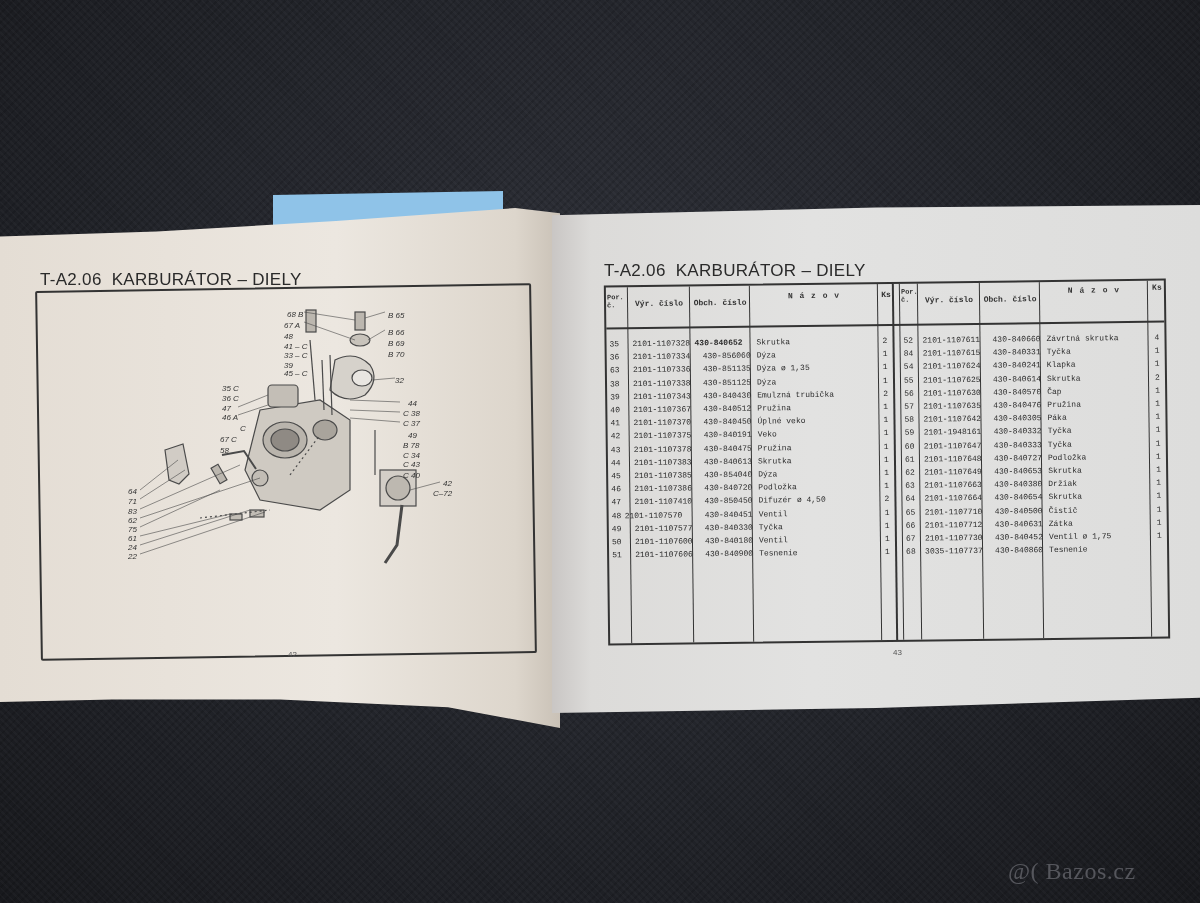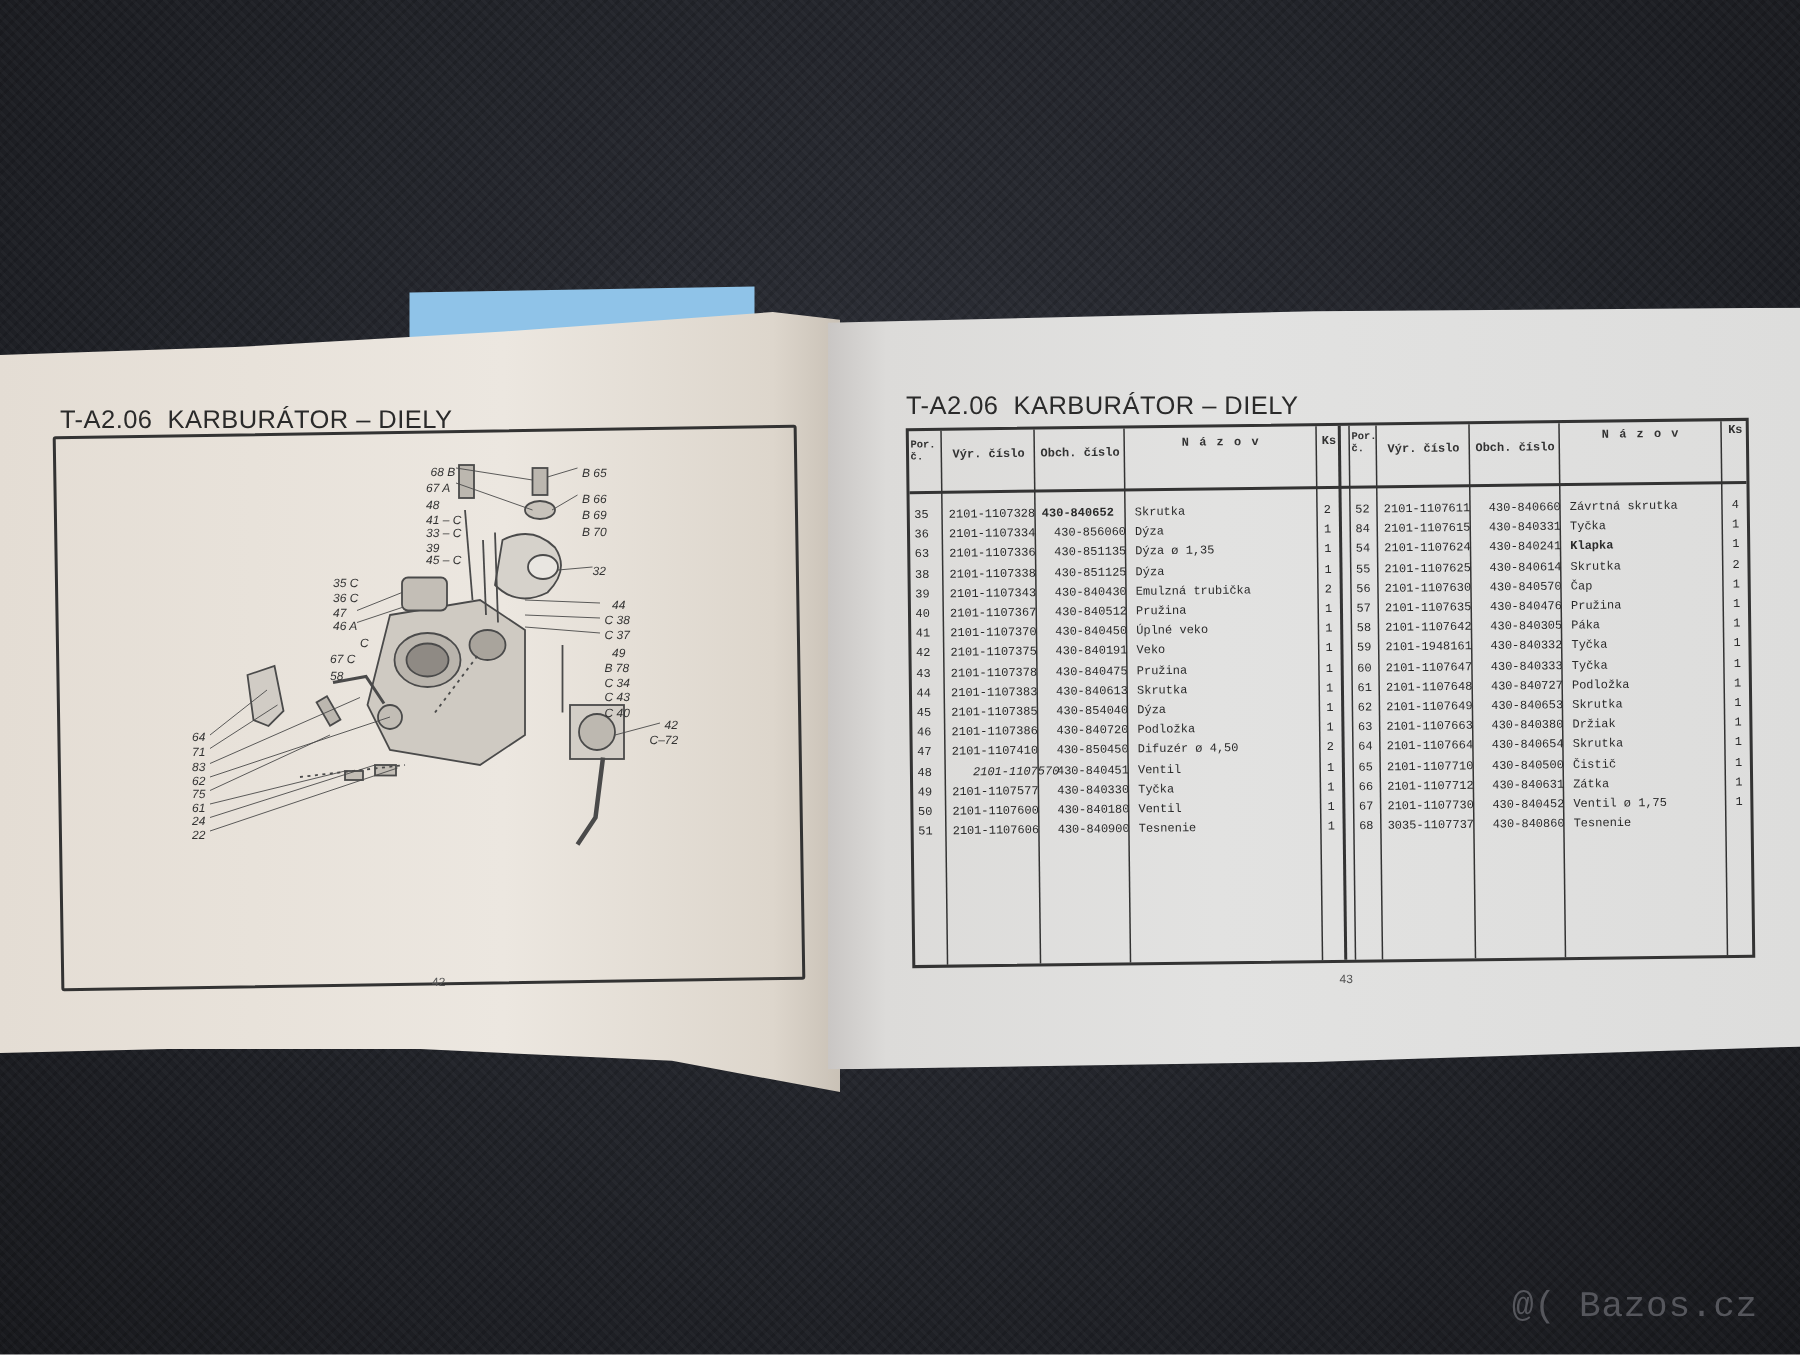--- a/index.html
+++ b/index.html
@@ -51,21 +51,21 @@
   .col { position: absolute; top: 0; bottom: 0; border-right: 1px solid #333; }
   .col.thick { border-right: 2px solid #333; }
   .hdr-row { position: absolute; left: 0; right: 0; top: 0; height: 42px; border-bottom: 2px solid #333; }
   .hdr {
     position: absolute; top: 12px; text-align: center; font-size: 8px; font-weight: bold; color: #333;
   }
   .row { position: absolute; height: 13px; font-size: 8px; white-space: nowrap; }
   .cell { position: absolute; top: 0; }
   .watermark {
     position: absolute; left: 1008px; top: 858px; font-size: 24px; color: #55565c;
-    letter-spacing: 0.5px; font-family: Liberation Mono, monospace;
+    letter-spacing: 0.5px; font-family: Liberation Serif, serif;
   }
 </style>
 </head>
 <body>
 
 <div class="fabric"></div>
 <div class="bookmark"></div>
 
 <div class="left-page"></div>
 <div class="page-title" style="left:40px; top:270px;">T-A2.06  KARBURÁTOR – DIELY</div>
@@ -288,21 +288,21 @@
       </div>
       <div class="row" style="left: 0px; top: 210.4px;">
         <span class="cell" style="left: 3px;">47</span>
         <span class="cell" style="left: 26px;">2101-1107410</span>
         <span class="cell" style="left: 96px;">430-850450</span>
         <span class="cell" style="left: 150px;">Difuzér ø 4,50</span>
         <span class="cell" style="left: 276px;">2</span>
       </div>
       <div class="row" style="left: 0px; top: 223.6px;">
         <span class="cell" style="left: 3px;">48</span>
-        <span class="cell" style="left: 40px; font-style: italic;">2101-1107570</span>
+        <span class="cell" style="left: 16px;">2101-1107570</span>
         <span class="cell" style="left: 96px;">430-840451</span>
         <span class="cell" style="left: 150px;">Ventil</span>
         <span class="cell" style="left: 276px;">1</span>
       </div>
       <div class="row" style="left: 0px; top: 236.8px;">
         <span class="cell" style="left: 3px;">49</span>
         <span class="cell" style="left: 26px;">2101-1107577</span>
         <span class="cell" style="left: 96px;">430-840330</span>
         <span class="cell" style="left: 150px;">Tyčka</span>
         <span class="cell" style="left: 276px;">1</span>
@@ -334,21 +334,21 @@
         <span class="cell" style="left: 297px;">84</span>
         <span class="cell" style="left: 316px;">2101-1107615</span>
         <span class="cell" style="left: 386px;">430-840331</span>
         <span class="cell" style="left: 440px;">Tyčka</span>
         <span class="cell" style="left: 548px;">1</span>
       </div>
       <div class="row" style="left: 0px; top: 78.4px;">
         <span class="cell" style="left: 297px;">54</span>
         <span class="cell" style="left: 316px;">2101-1107624</span>
         <span class="cell" style="left: 386px;">430-840241</span>
-        <span class="cell" style="left: 440px; font-weight: bold;">Klapka</span>
+        <span class="cell" style="left: 440px;">Klapka</span>
         <span class="cell" style="left: 548px;">1</span>
       </div>
       <div class="row" style="left: 0px; top: 91.6px;">
         <span class="cell" style="left: 297px;">55</span>
         <span class="cell" style="left: 316px;">2101-1107625</span>
         <span class="cell" style="left: 386px;">430-840614</span>
         <span class="cell" style="left: 440px;">Skrutka</span>
         <span class="cell" style="left: 548px;">2</span>
       </div>
       <div class="row" style="left: 0px; top: 104.8px;">

